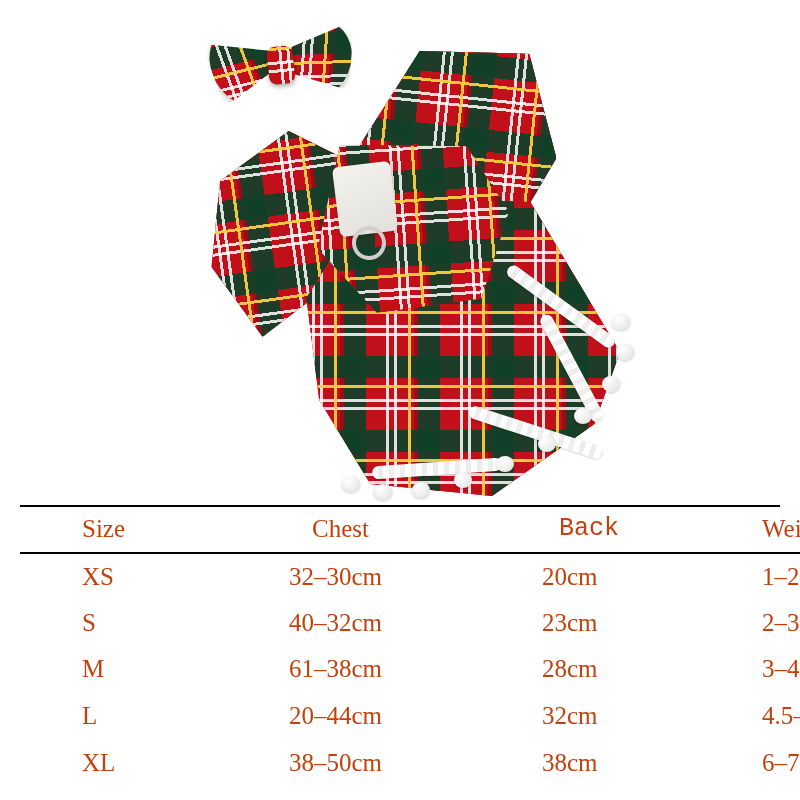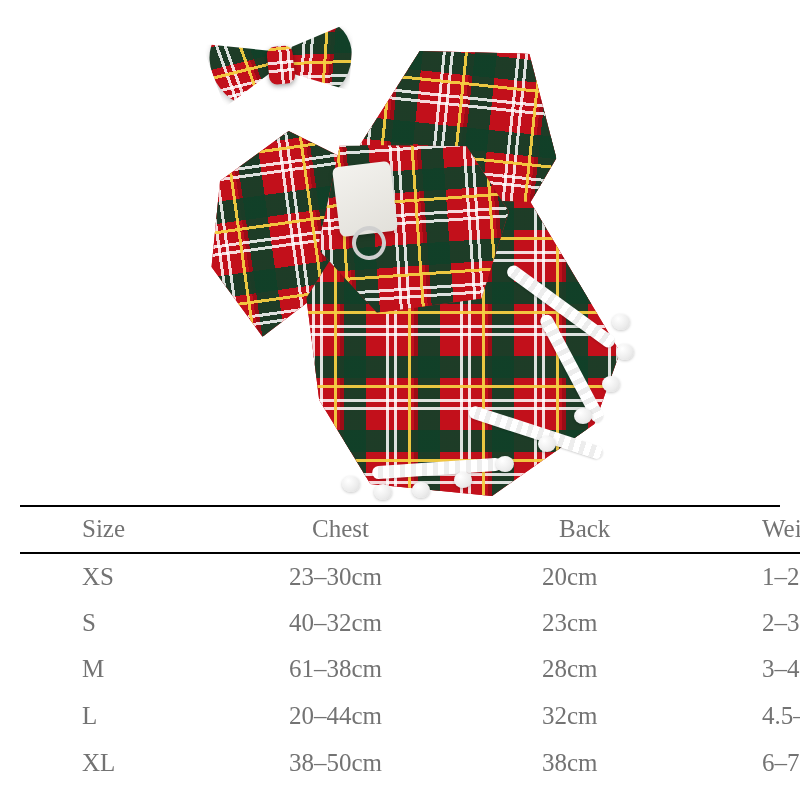--- a/index.html
+++ b/index.html
@@ -214,21 +214,21 @@
     border-collapse: collapse;
     width: 760px;
     height: 281px;
     table-layout: fixed;
   }
   table.size-table th,
   table.size-table td {
     border: none;
     font-weight: normal;
     font-size: 25px;
-    color: #737373;
+    color: #c2410c;
     text-align: left;
     padding: 0 0 0 0;
   }
   table.size-table thead tr {
     height: 48px;
   }
   table.size-table thead th {
     border-bottom: 2px solid #000000;
     vertical-align: middle;
     font-size: 25px;
@@ -236,21 +236,21 @@
   table.size-table tbody tr {
     height: 44px;
   }
   .col-size   { width: 175px; padding-left: 62px !important; }
   .col-chest  { width: 205px; padding-left: 32px !important; }
   .col-back   { width: 185px; padding-left: 25px !important; }
   .col-weight { width: 195px; padding-left: 18px !important; }
 
   .th-size   { padding-left: 62px !important; }
   .th-chest  { padding-left: 55px !important; }
-  .th-back   { padding-left: 42px !important; }
+  .th-back   { padding-left: 42px !important; font-family: Liberation Mono, monospace; }
   .th-weight { padding-left: 18px !important; }
 
   .table-top-rule {
     position: absolute;
     left: 0;
     top: 0;
     width: 760px;
     height: 2px;
     background: #000000;
   }
@@ -303,21 +303,21 @@
         <tr>
           <th class="col-size th-size">Size</th>
           <th class="col-chest th-chest">Chest</th>
           <th class="col-back th-back">Back</th>
           <th class="col-weight th-weight">Weight</th>
         </tr>
       </thead>
       <tbody>
         <tr>
           <td class="col-size">XS</td>
-          <td class="col-chest">23–30cm</td>
+          <td class="col-chest">32–30cm</td>
           <td class="col-back">20cm</td>
           <td class="col-weight">1–2kg</td>
         </tr>
         <tr>
           <td class="col-size">S</td>
           <td class="col-chest">40–32cm</td>
           <td class="col-back">23cm</td>
           <td class="col-weight">2–3kg</td>
         </tr>
         <tr>

